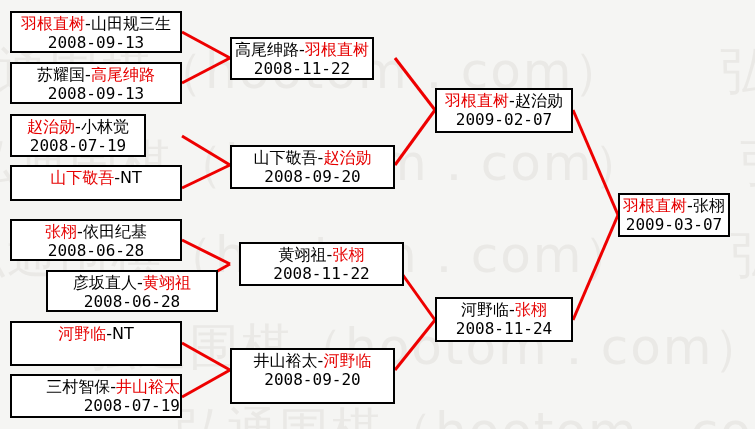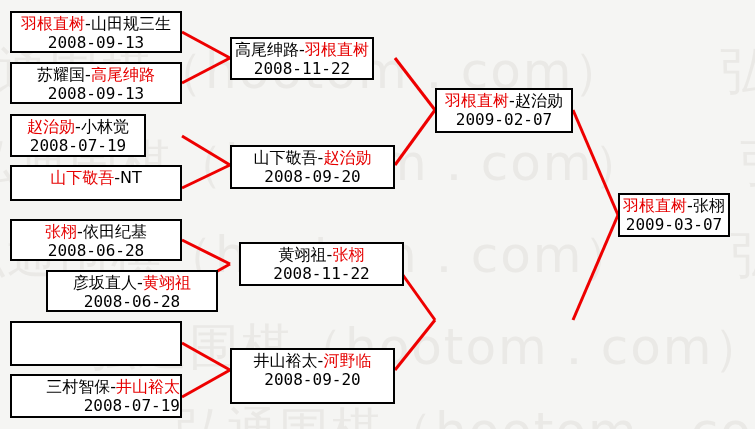--- a/index.html
+++ b/index.html
@@ -99,20 +99,21 @@
   </div>
   <div class="match" style="left:10px; top:219px; width:172px; height:42px;">
     <div class="names"><span class="p win">张栩</span><span class="sep">-</span><span class="p">依田纪基</span></div>
     <div class="date">2008-06-28</div>
   </div>
   <div class="match" style="left:10px; top:270px; width:172px; height:42px;margin-left:36px;">
     <div class="names"><span class="p">彦坂直人</span><span class="sep">-</span><span class="p win">黄翊祖</span></div>
     <div class="date">2008-06-28</div>
   </div>
   <div class="match" style="left:10px; top:321px; width:172px; height:45px;">
+    <div class="names"><span class="p win">河野临</span><span class="sep">-</span><span class="p">NT</span></div>
     <div class="date"></div>
   </div>
   <div class="match" style="left:10px; top:374px; width:172px; height:44px;text-align:right;">
     <div class="names"><span class="p">三村智保</span><span class="sep">-</span><span class="p win">井山裕太</span></div>
     <div class="date">2008-07-19</div>
   </div>
 
   <div class="match" style="left:230px; top:37px;  width:144px; height:43px;">
     <div class="names"><span class="p">高尾绅路</span><span class="sep">-</span><span class="p win">羽根直树</span></div>
     <div class="date">2008-11-22</div>
@@ -127,19 +128,23 @@
   </div>
   <div class="match" style="left:230px; top:348px; width:165px; height:56px;">
     <div class="names"><span class="p">井山裕太</span><span class="sep">-</span><span class="p win">河野临</span></div>
     <div class="date">2008-09-20</div>
   </div>
 
   <div class="match" style="left:435px; top:88px;  width:138px; height:45px;">
     <div class="names"><span class="p win">羽根直树</span><span class="sep">-</span><span class="p">赵治勋</span></div>
     <div class="date">2009-02-07</div>
   </div>
+  <div class="match" style="left:435px; top:297px; width:138px; height:45px;">
+    <div class="names"><span class="p">河野临</span><span class="sep">-</span><span class="p win">张栩</span></div>
+    <div class="date">2008-11-24</div>
+  </div>
 
   <div class="match" style="left:618px; top:193px; width:112px; height:44px;">
     <div class="names"><span class="p win">羽根直树</span><span class="sep">-</span><span class="p">张栩</span></div>
     <div class="date">2009-03-07</div>
   </div>
 
 </div>
 
 </body></html>

